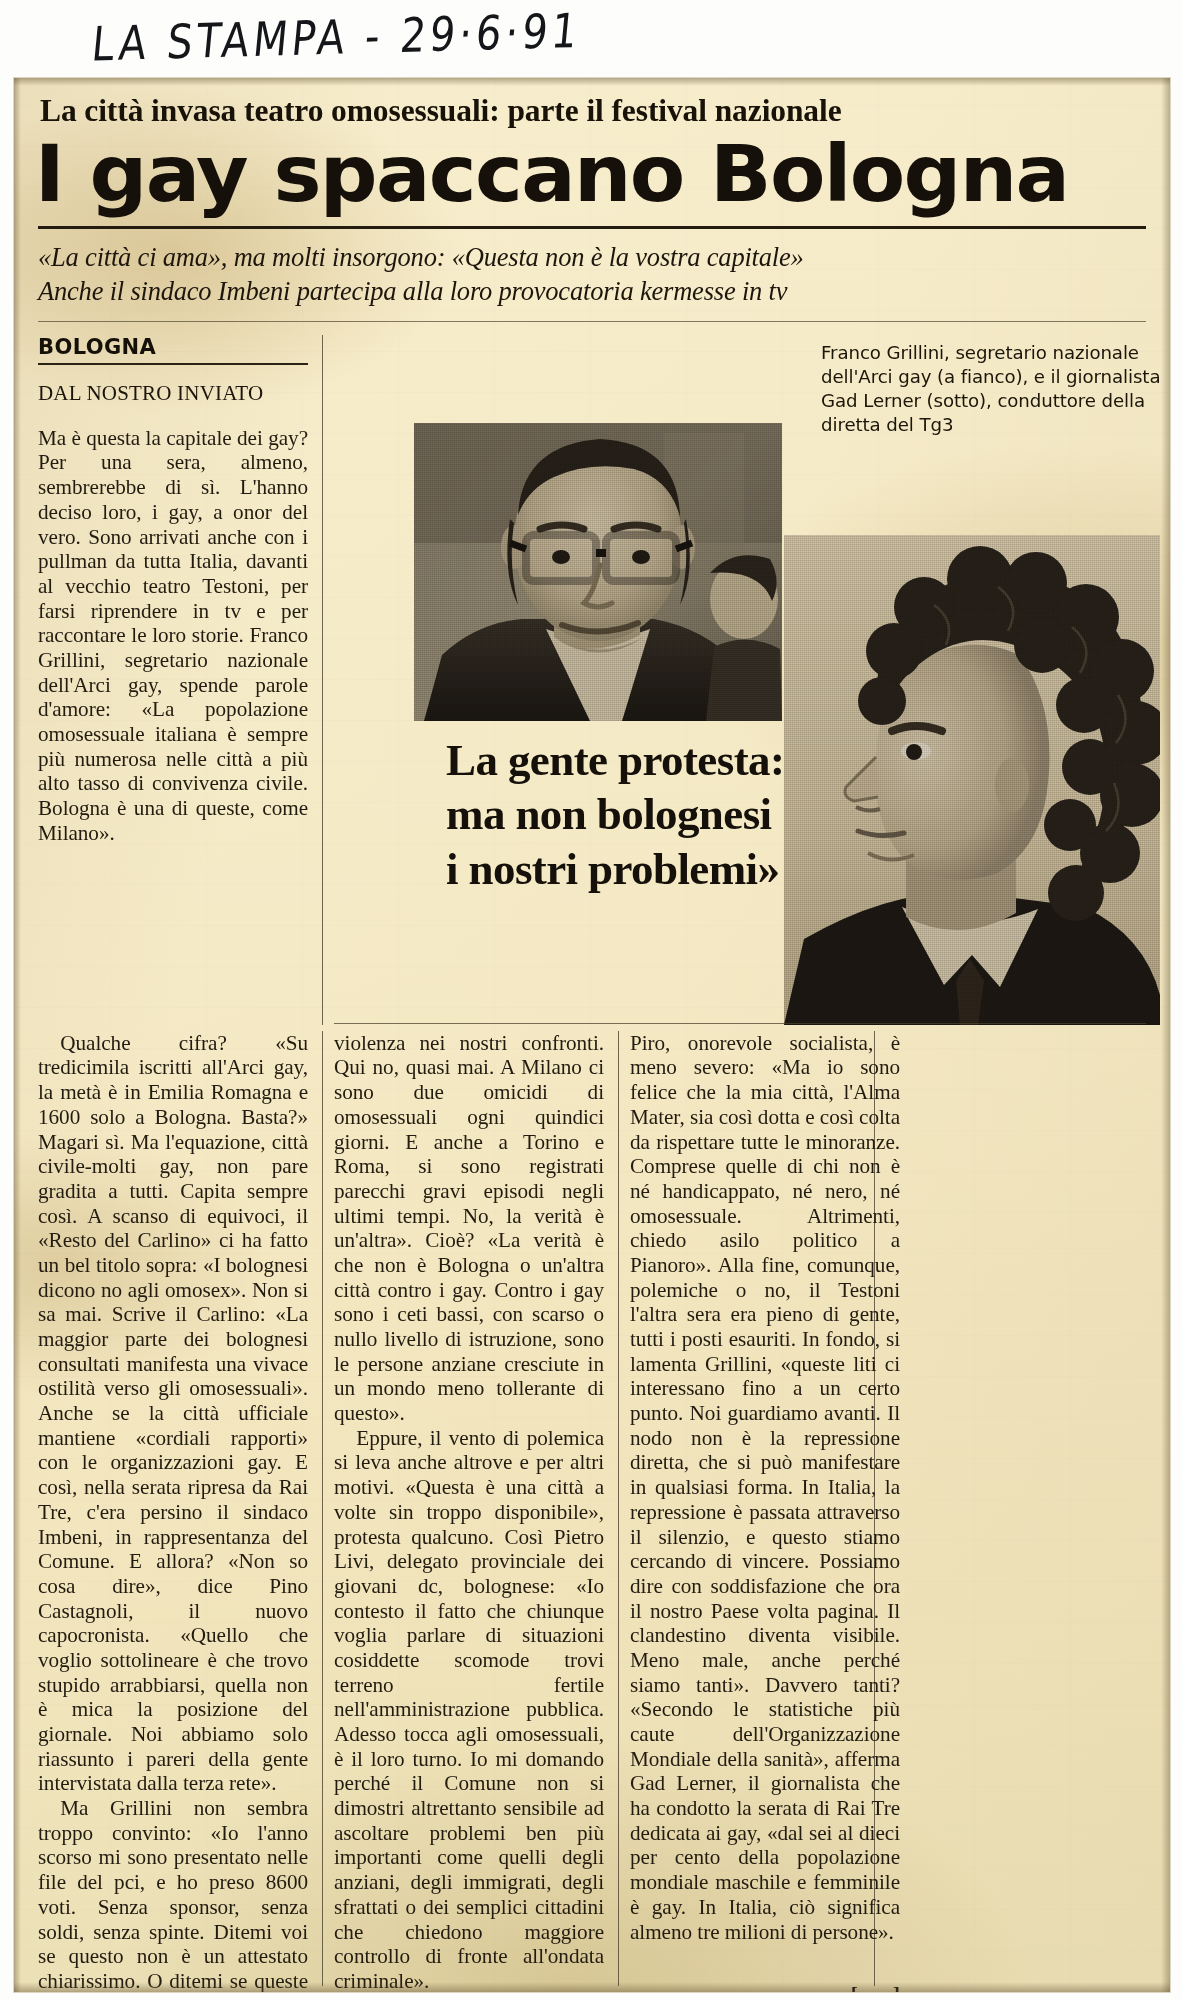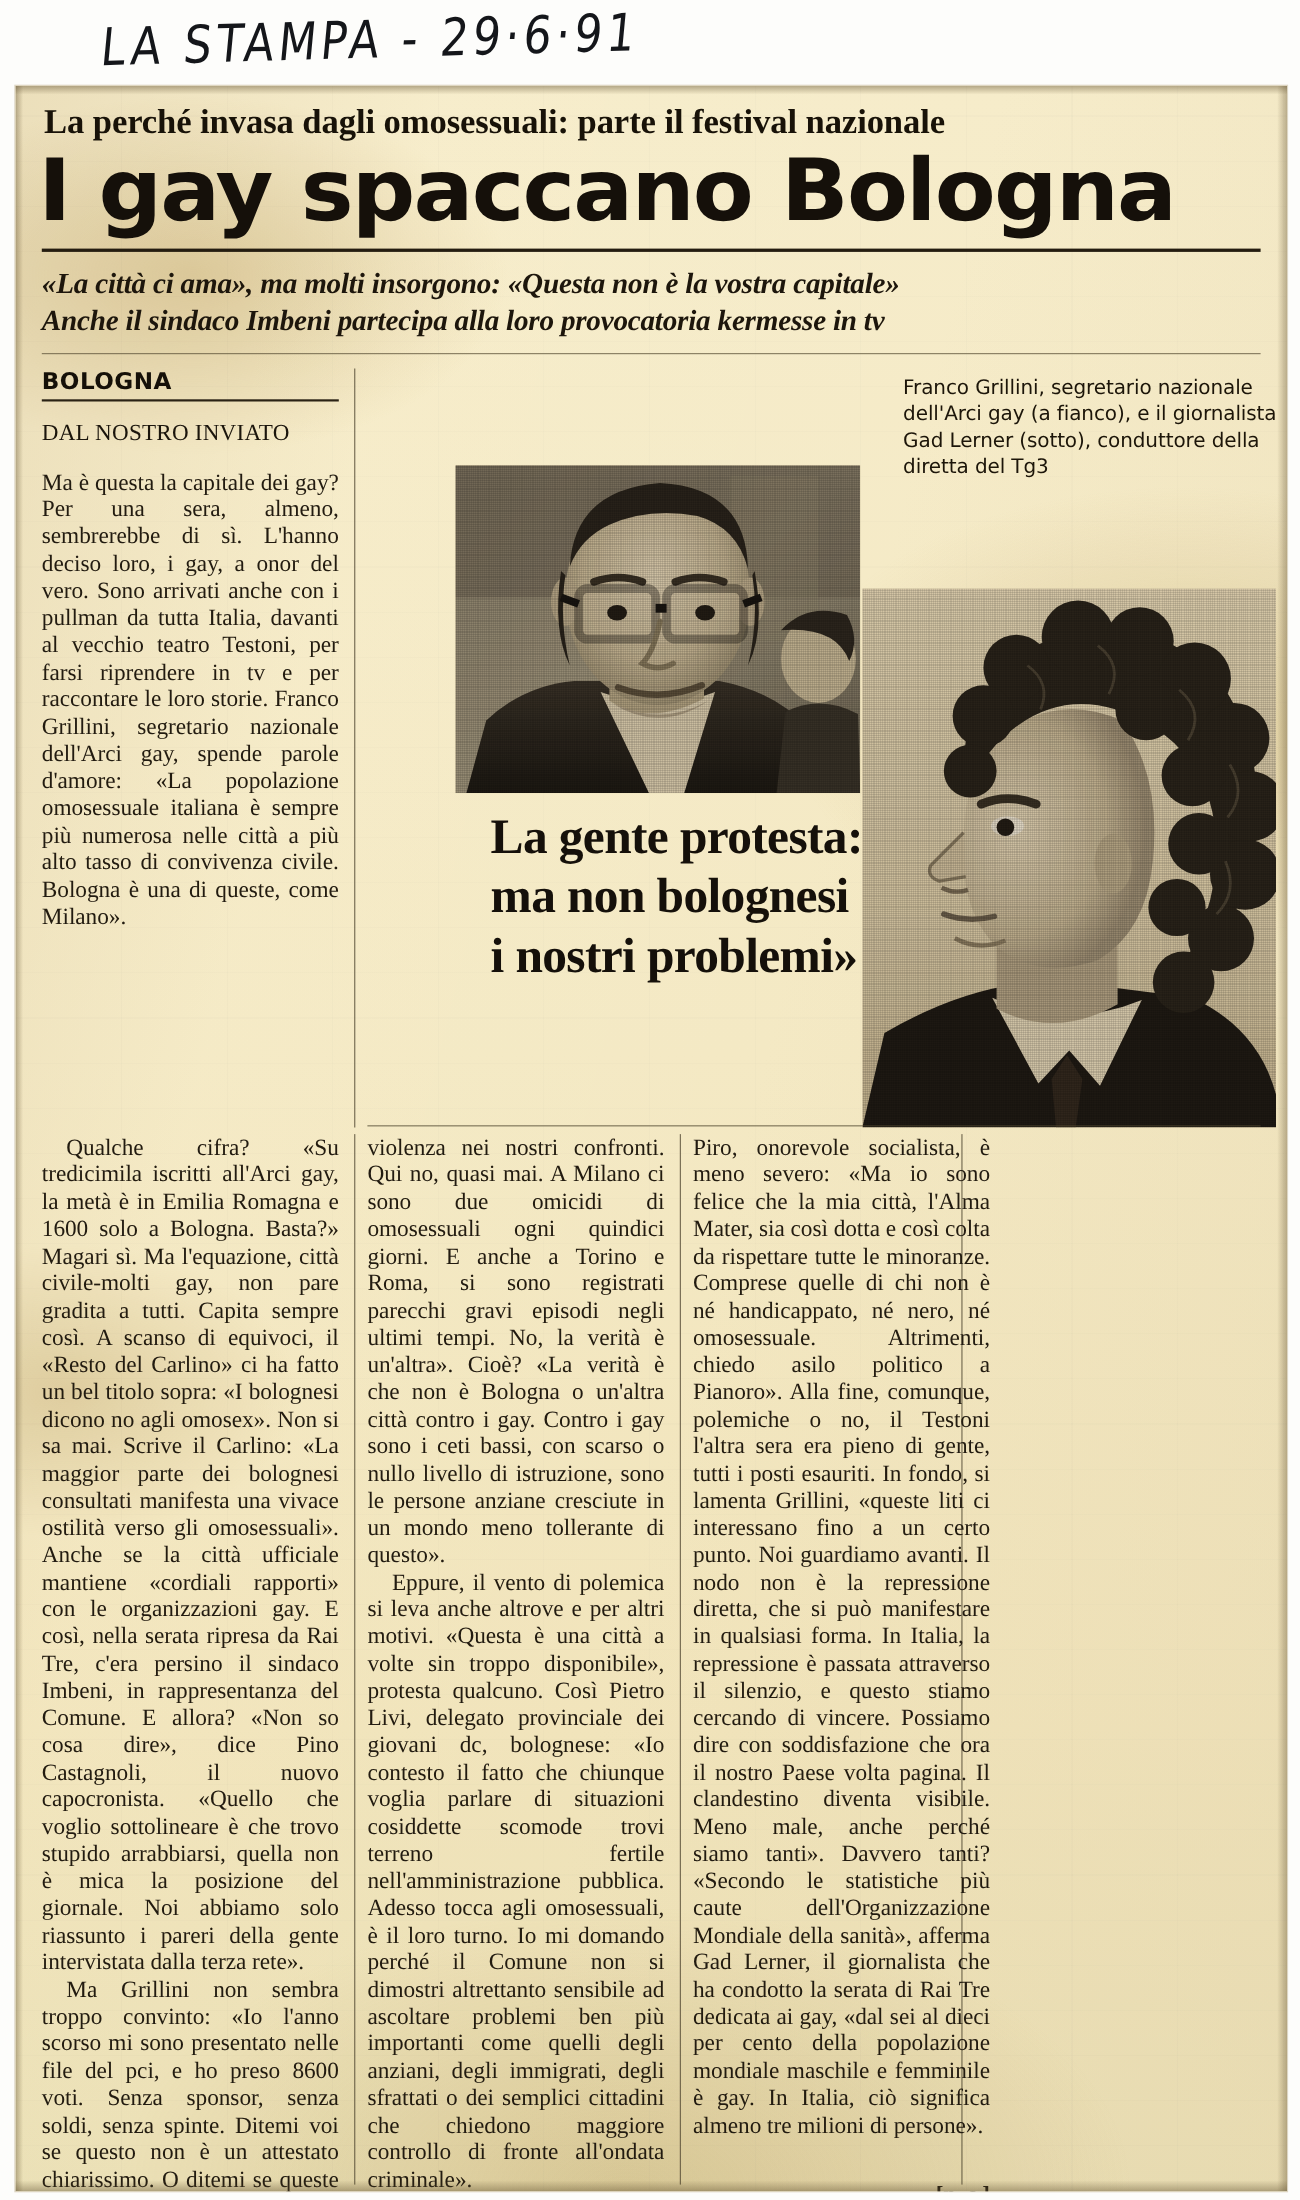--- a/index.html
+++ b/index.html
@@ -111,21 +111,21 @@
     margin: 14px 24px 0 24px;
     height: 3px;
     background: #241c10;
   }
 
   
   #deck {
     padding: 11px 24px 0 24px;
     font-family: "Liberation Serif", serif;
     font-style: italic;
-    font-weight: 700;
+    font-weight: 400;
     font-size: 26.5px;
     line-height: 1.30;
     color: #1d160c;
     letter-spacing: -0.2px;
   }
   #deck div { white-space: nowrap; }
 
   .rule-thin {
     margin: 12px 24px 0 24px;
     height: 1px;
@@ -317,21 +317,21 @@
 
   <div id="clip">
 
     <div class="edge" id="edge-left"></div>
     <div class="edge" id="edge-right"></div>
     <div class="edge" id="edge-top"></div>
     <div class="edge" id="edge-bot"></div>
 
     <div class="layer">
 
-      <div id="kicker">La perché invasa dagli omosessuali: parte il festival nazionale</div>
+      <div id="kicker">La città invasa teatro omosessuali: parte il festival nazionale</div>
 
       <div id="headline">I gay spaccano Bologna</div>
 
       <div class="rule-heavy"></div>
 
       <div id="deck">
         <div>«La città ci ama», ma molti insorgono: «Questa non è la vostra capitale»</div>
         <div>Anche il sindaco Imbeni partecipa alla loro provocatoria kermesse in tv</div>
       </div>
 

